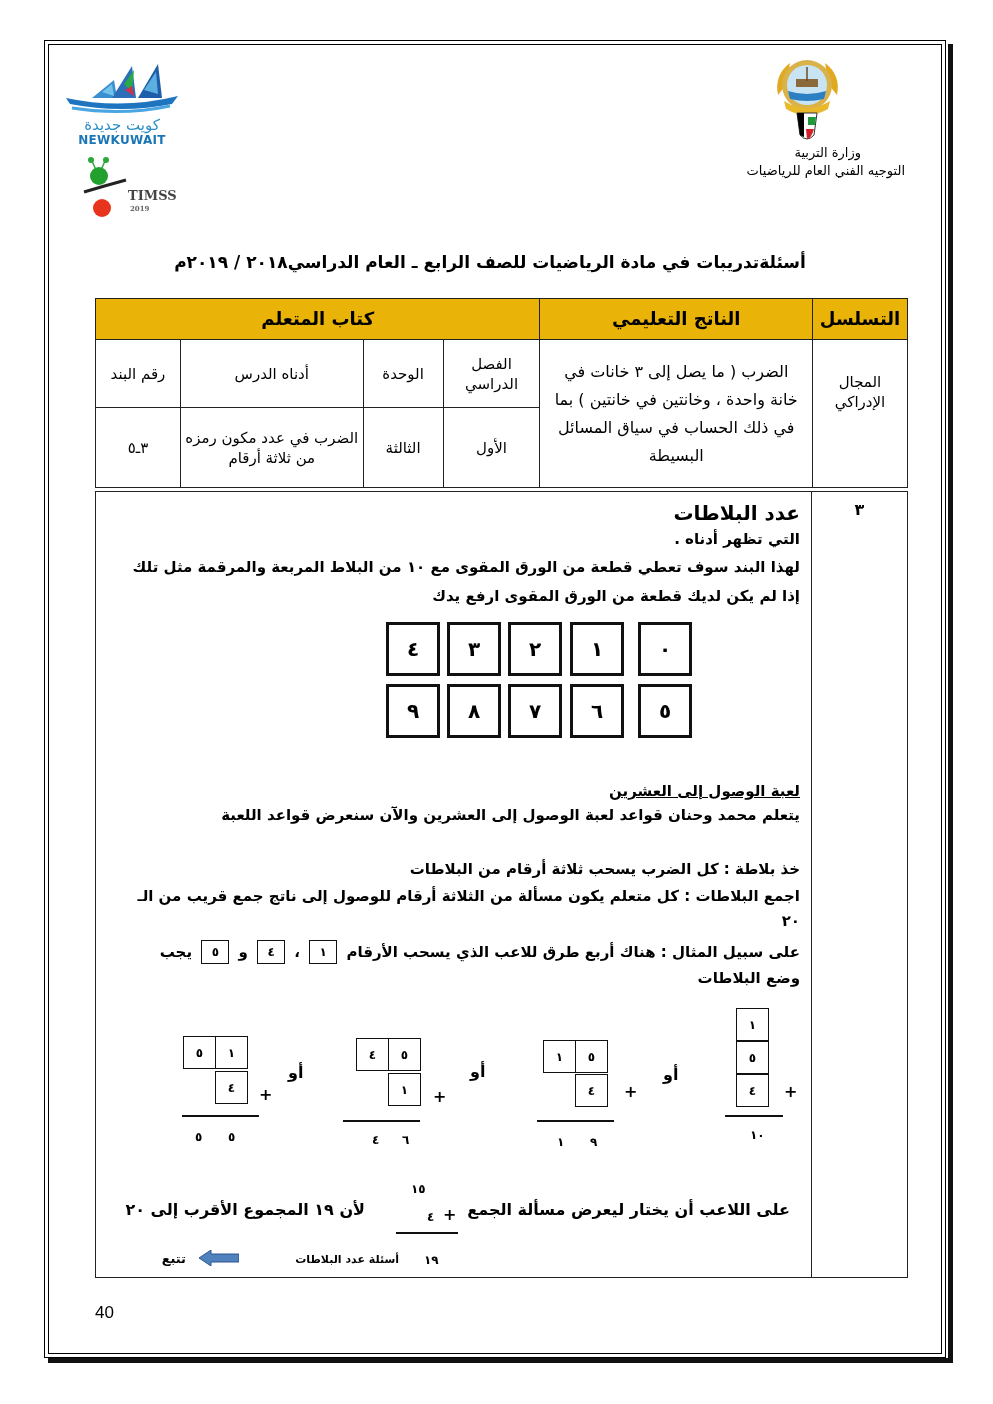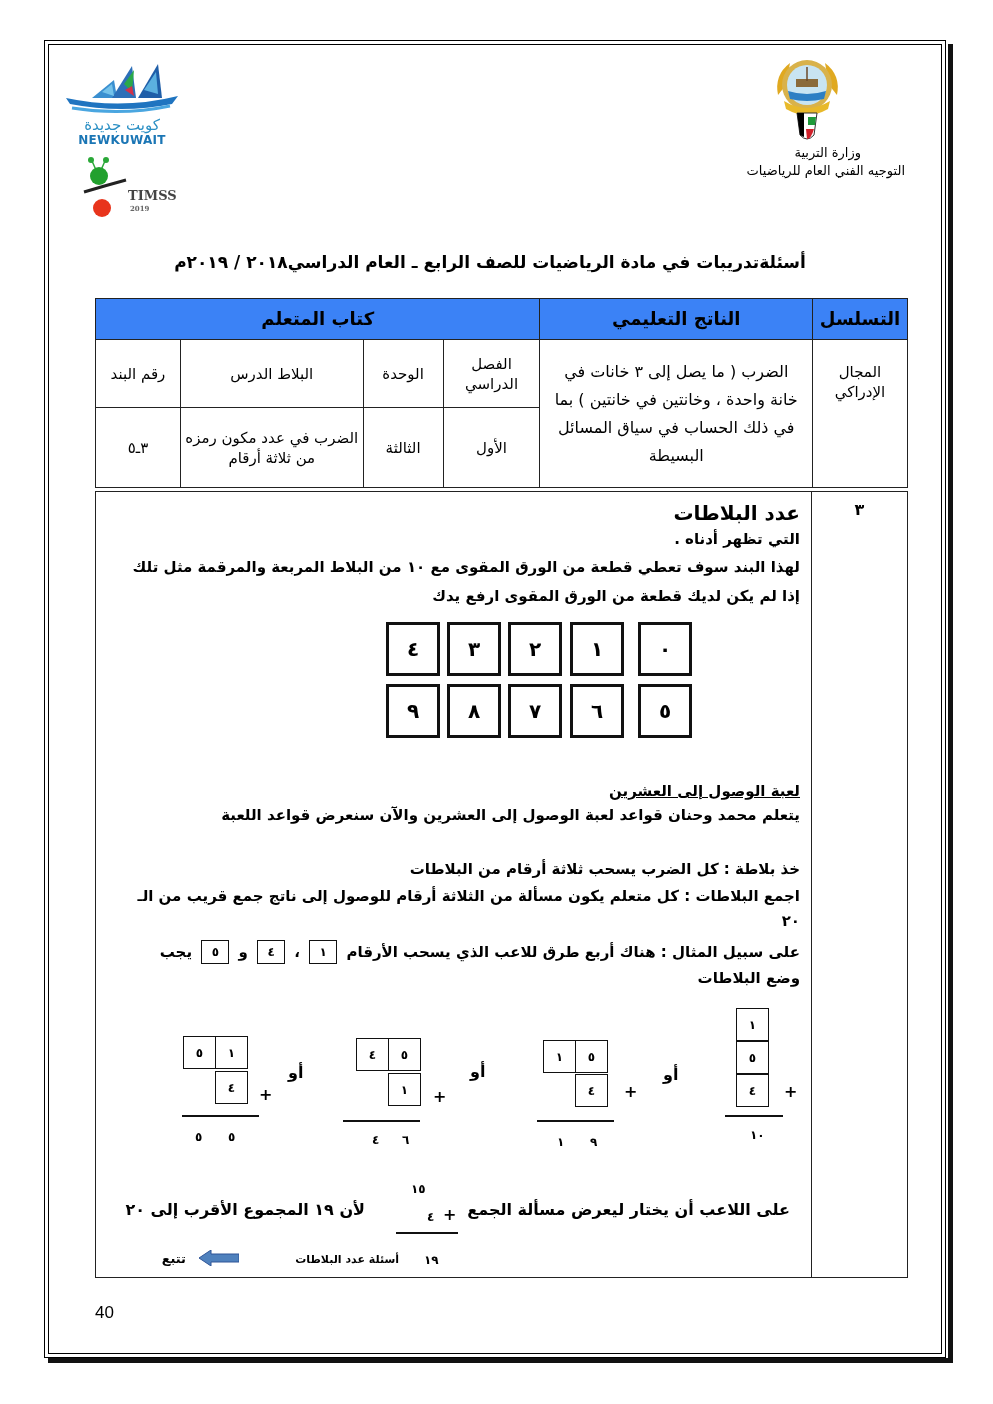--- a/index.html
+++ b/index.html
@@ -17,21 +17,21 @@
   .newkuwait-en { position:absolute; left:4px; top:73px; width:112px; text-align:center; font-size:12px; font-weight:bold; color:#1b76b5; letter-spacing:0.3px; }
 
   .emblem { position:absolute; left:770px; top:55px; width:75px; height:90px; }
   .ministry { position:absolute; right:88px; top:144px; width:260px; text-align:right; direction:rtl; font-size:13px; line-height:18px; }
   .ministry .l1 { padding-right:44px; }
 
   .doc-title { position:absolute; left:160px; top:252px; width:660px; text-align:center; direction:rtl; font-size:17px; font-weight:bold; }
 
   table.meta { position:absolute; left:95px; top:298px; width:813px; border-collapse:collapse; direction:rtl; }
   table.meta td { border:1px solid #222; text-align:center; vertical-align:middle; font-size:15px; line-height:20px; padding:2px 4px; }
-  table.meta tr.hdr td { background:#3b82f6; font-weight:bold; font-size:18px; height:36px; }
+  table.meta tr.hdr td { background:#eab308; font-weight:bold; font-size:18px; height:36px; }
   .content-box { position:absolute; left:95px; top:491px; width:813px; height:787px; border:1px solid #222; box-sizing:border-box; }
   .seq-col { position:absolute; right:0; top:0; width:95px; height:100%; border-left:1px solid #222; }
   .seq-num { position:absolute; right:0; top:8px; width:95px; text-align:center; font-size:16px; font-weight:bold; }
 
   .rtl { direction:rtl; text-align:right; position:absolute; font-weight:bold; font-size:15px; line-height:22px; }
   .tile { position:absolute; width:54px; height:54px; border:3px solid #111; box-sizing:border-box; display:flex; align-items:center; justify-content:center; font-weight:bold; font-size:20px; }
   .sbox { display:inline-block; width:28px; height:24px; border:1.5px solid #111; vertical-align:middle; text-align:center; font-size:12px; line-height:22px; margin:0 4px; box-sizing:border-box; }
   .cell { position:absolute; width:33px; height:33px; border:1.5px solid #111; box-sizing:border-box; display:flex; align-items:center; justify-content:center; font-weight:bold; font-size:12px; background:#fff; }
   .plus { position:absolute; font-weight:bold; font-size:16px; }
   .or { position:absolute; font-weight:bold; font-size:16px; direction:rtl; }
@@ -111,25 +111,25 @@
       <col style="width:183px">
       <col style="width:85px">
   </colgroup>
   <tbody>
       <tr class="hdr">
     <td>التسلسل</td>
     <td>الناتج التعليمي</td>
     <td colspan="4">كتاب المتعلم</td>
   </tr>
   <tr style="height:68px">
-    <td rowspan="2" style="vertical-align:top;padding-top:22px"><span>المجال الإدراكي</span></td>
+    <td rowspan="2" style="vertical-align:top;padding-top:32px"><span>المجال الإدراكي</span></td>
     <td rowspan="2" style="font-size:16px;line-height:28px;padding:7px 12px"><span>الضرب ( ما يصل إلى ٣ خانات في خانة واحدة ، وخانتين في خانتين ) بما في ذلك الحساب في سياق المسائل البسيطة</span></td>
     <td>الفصل الدراسي</td>
     <td>الوحدة</td>
-    <td>البلاط الدرس</td>
+    <td>أدناه الدرس</td>
     <td>رقم البند</td>
   </tr>
   <tr style="height:80px">
     <td>الأول</td>
     <td>الثالثة</td>
     <td>الضرب في عدد مكون رمزه من ثلاثة أرقام</td>
     <td>٣ـ٥</td>
   </tr>
 </tbody>
   </table>

